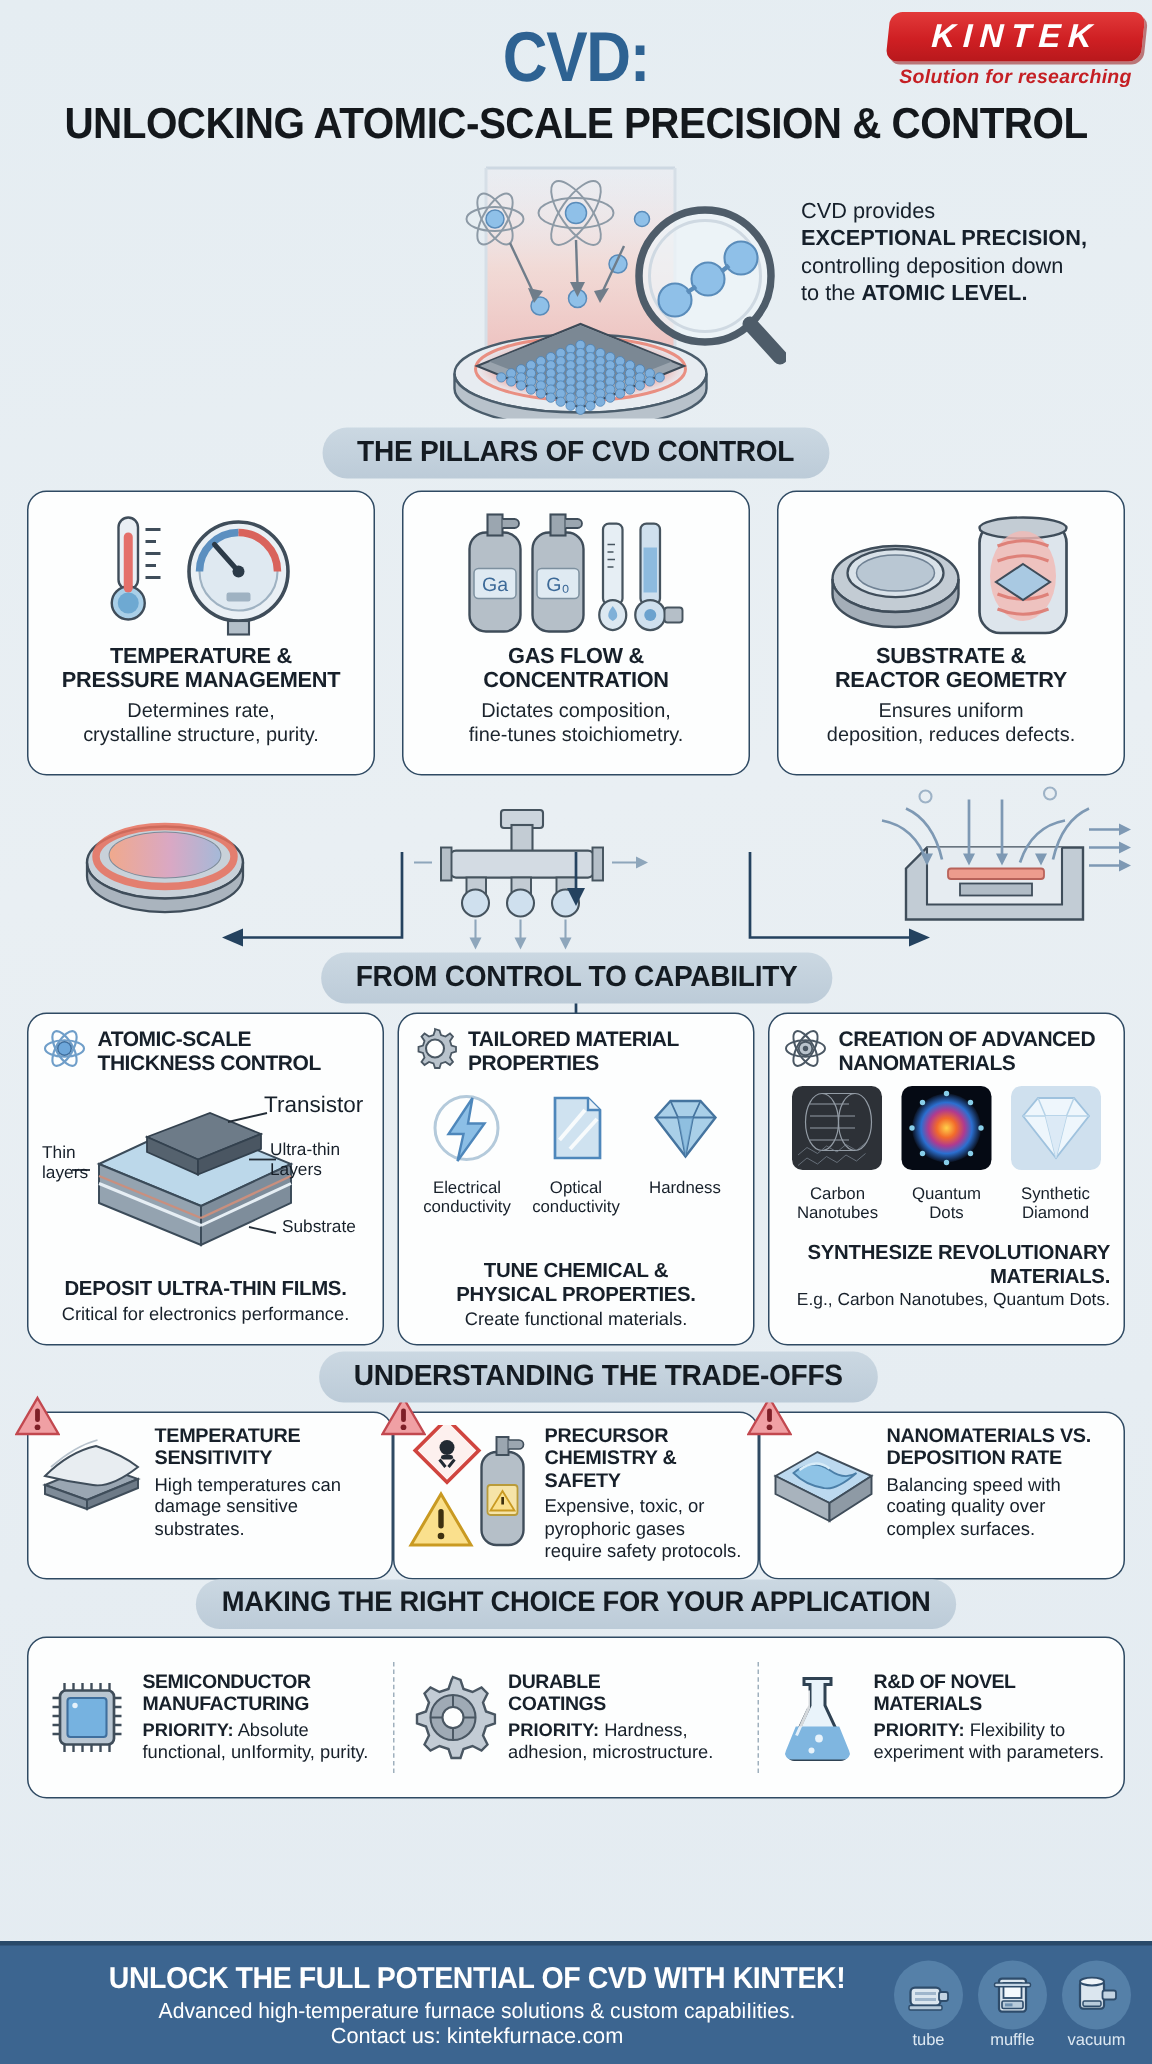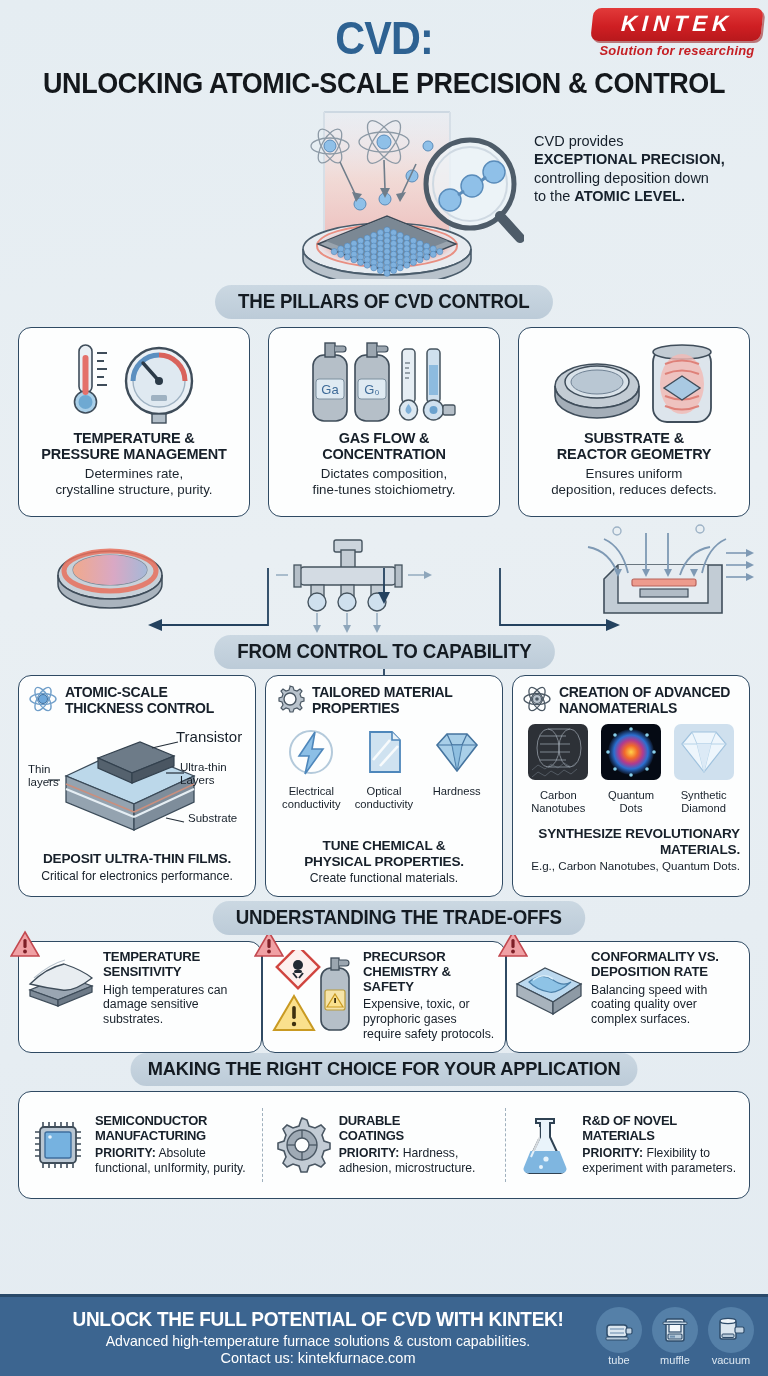--- a/index.html
+++ b/index.html
@@ -867,21 +867,21 @@
         <svg width="76" height="66" viewBox="0 0 76 66">
           <path d="M6 34 L34 18 L70 34 L42 52 Z" fill="#bcd9ef" stroke="#3f4d5a" stroke-width="1.3"></path>
           <path d="M6 34 L6 46 L42 64 L42 52 Z" fill="#a8b3bd" stroke="#3f4d5a" stroke-width="1.3"></path>
           <path d="M42 52 L42 64 L70 46 L70 34 Z" fill="#8e9aa5" stroke="#3f4d5a" stroke-width="1.3"></path>
           <path d="M18 32 q12 -10 24 -2 q10 7 18 2 q-14 12 -22 10 q-12 -2 -20 -10 z" fill="#8ec3e6" stroke="#4b7fa8" stroke-width="1.2"></path>
           <path d="M22 30 q11 -8 20 -1" fill="none" stroke="#d8ecf8" stroke-width="1.6"></path>
         </svg>
       </div>
       <div class="tx">
         <h3>
-          <span>CONFORMALITY VS.</span><br>
+          <span>NANOMATERIALS VS.</span><br>
           <span>DEPOSITION RATE</span>
         </h3>
         <p>Balancing speed with coating quality over complex surfaces.</p>
       </div>
     </div>
   </div>
 
   <div class="band-wrap" style="">
     <div class="band wide">MAKING THE RIGHT CHOICE FOR YOUR APPLICATION</div>
   </div>

